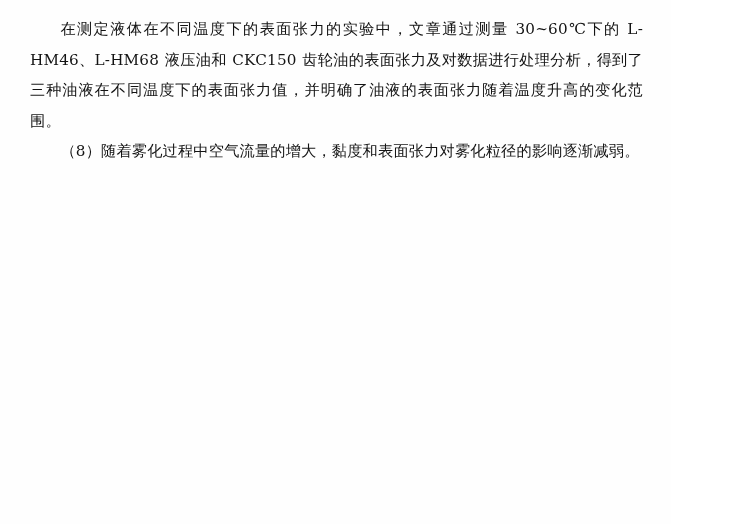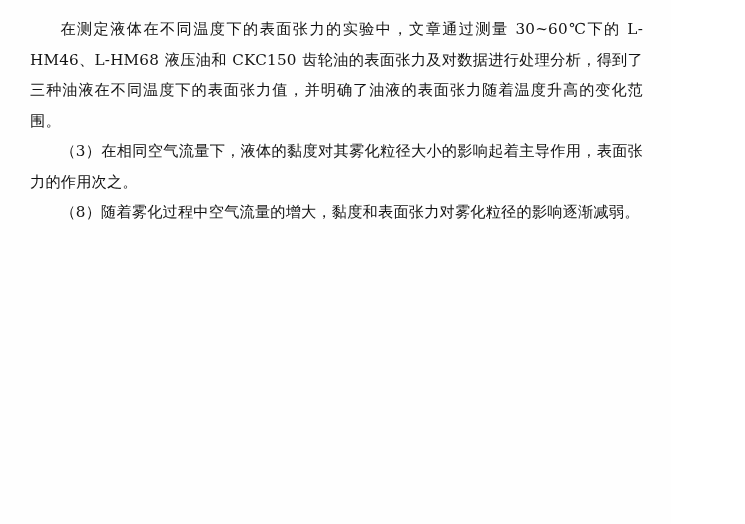--- a/index.html
+++ b/index.html
@@ -40,17 +40,16 @@
 </head>
 <body>
 
 <div class="page">
 
   <p class="para indent">在测定液体在不同温度下的表面张力的实验中，文章通过测量 30~60℃下的 L-HM46、L-HM68 液压油和 CKC150 齿轮油的表面张力及对数据进行处理分析，得到了三种油液在不同温度下的表面张力值，并明确了油液的表面张力随着温度升高的变化范围。</p>
 
 
 
 
-  <p class="para list-item">（3）在相同空气流量下，液体的黏度对其雾化粒径大小的影响起着主导作用，表面张力的作用次之。</p>
 
   <p class="para list-item">（8）随着雾化过程中空气流量的增大，黏度和表面张力对雾化粒径的影响逐渐减弱。</p>
 
 </div>
 
 </body></html>

